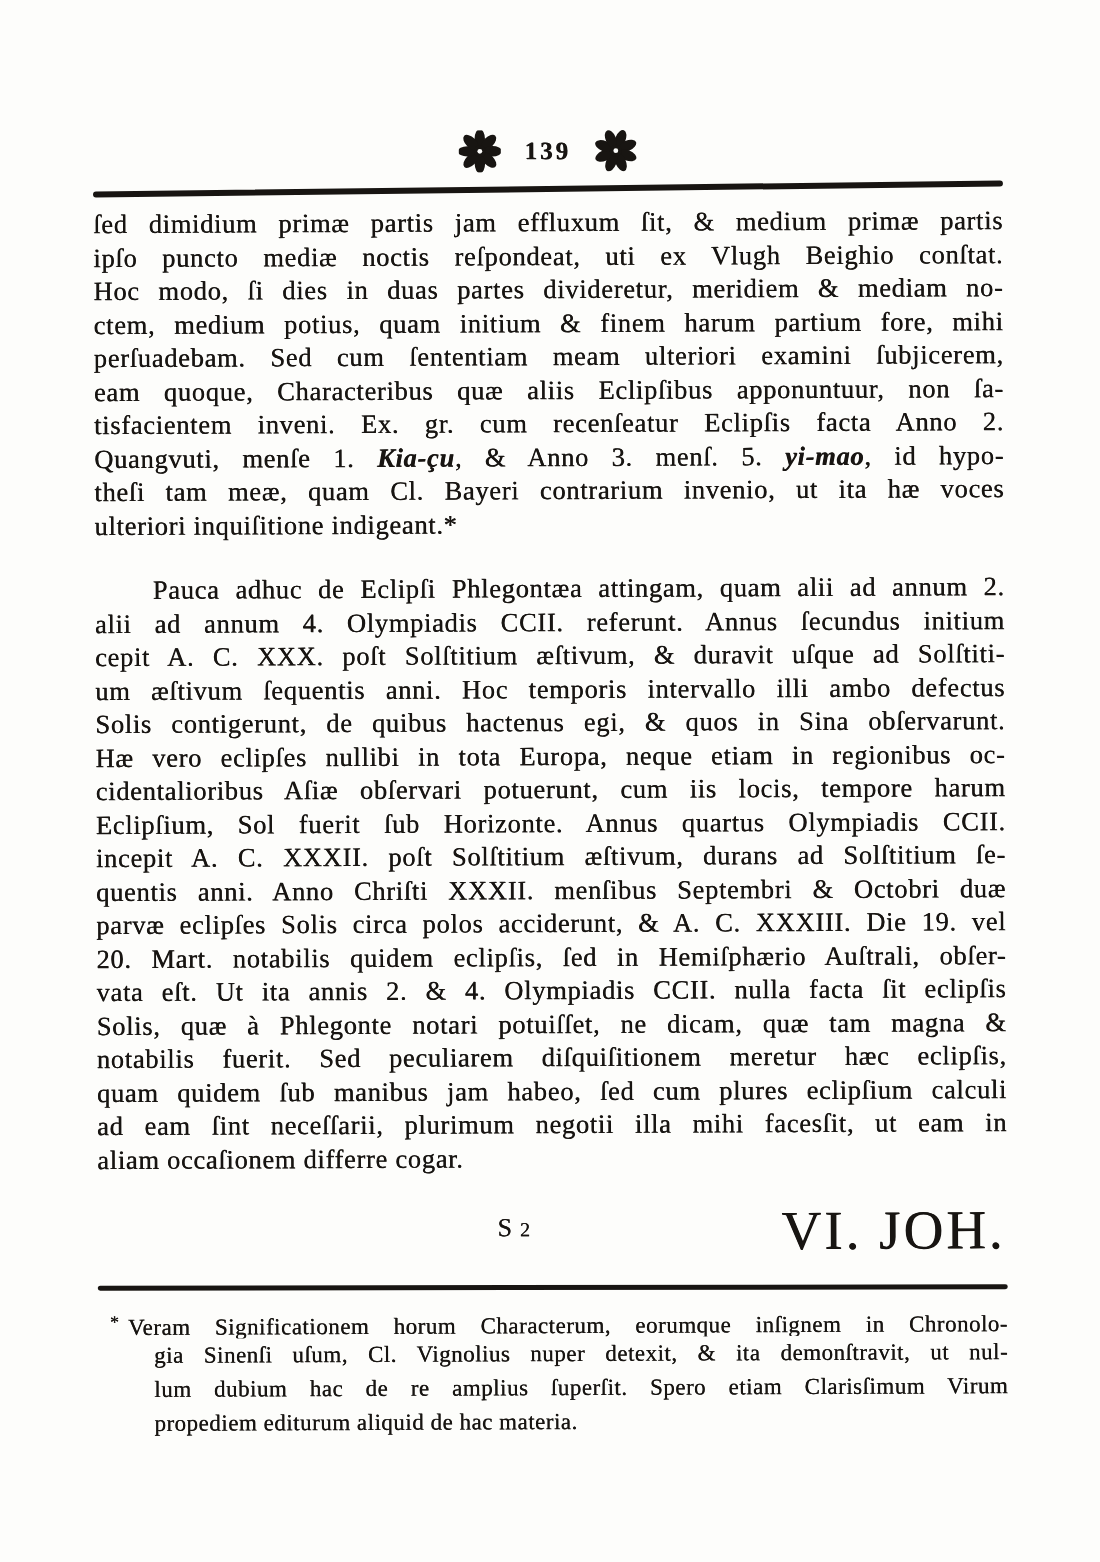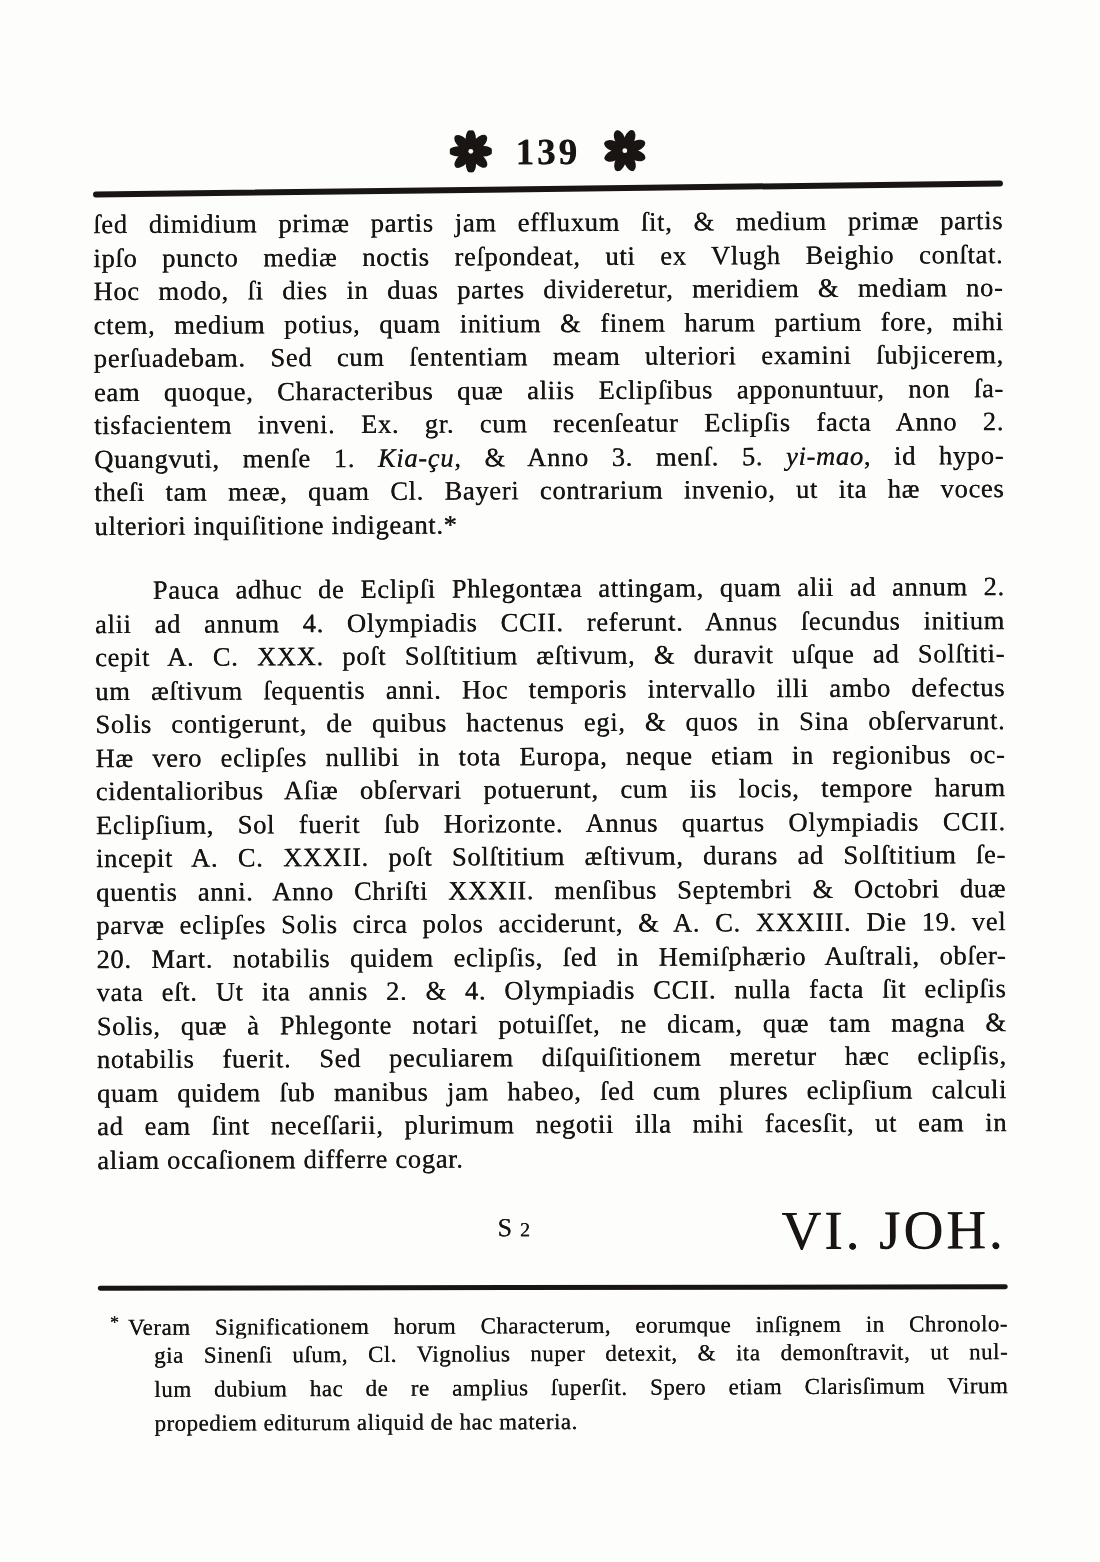--- a/index.html
+++ b/index.html
@@ -19,21 +19,21 @@
   }
   .tilt { transform: rotate(-0.25deg); transform-origin: 50% 40%; }
 
   
   .header-row {
     margin-top: 126px;
     display: flex; align-items: center; justify-content: center;
     gap: 24px; height: 50px;
   }
   .page-number {
-    font-size: 37px; font-weight: bold; letter-spacing: 3px;
+    font-size: 25px; font-weight: bold; letter-spacing: 3px;
     text-shadow: 0.4px 0.2px 0 currentColor;
   }
   .fleuron { display: block; }
 
   .rule { background: var(--ink, #181512); border-radius: 3px; }
   .rule-top { height: 6px; margin-top: 10px; transform: rotate(-0.45deg); }
   .rule-foot { height: 5px; margin-top: 24px; transform: rotate(0.15deg); }
 
   
   .bodytext {
@@ -44,21 +44,21 @@
   .para { margin-top: 14px; }
   .para + .para { margin-top: 31px; }
   .line {
     height: 33.5px; line-height: 33.5px;
     overflow: hidden;
     text-align: justify; text-align-last: justify;
     white-space: normal;
   }
   .line.left { text-align-last: left; }
   .line.indent { padding-left: 58px; }
-  .it { font-style: italic; }
+  .it { font-style: italic; font-weight: bold; }
 
   
   .footer-row { position: relative; height: 72px; margin-top: 14px; }
   .signature {
     position: absolute; left: 400px; bottom: 18px;
     font-size: 26px; letter-spacing: 8px;
     text-shadow: 0.3px 0 0 currentColor;
   }
   .sig-num { font-size: 20px; letter-spacing: 0; }
   .catchword {

